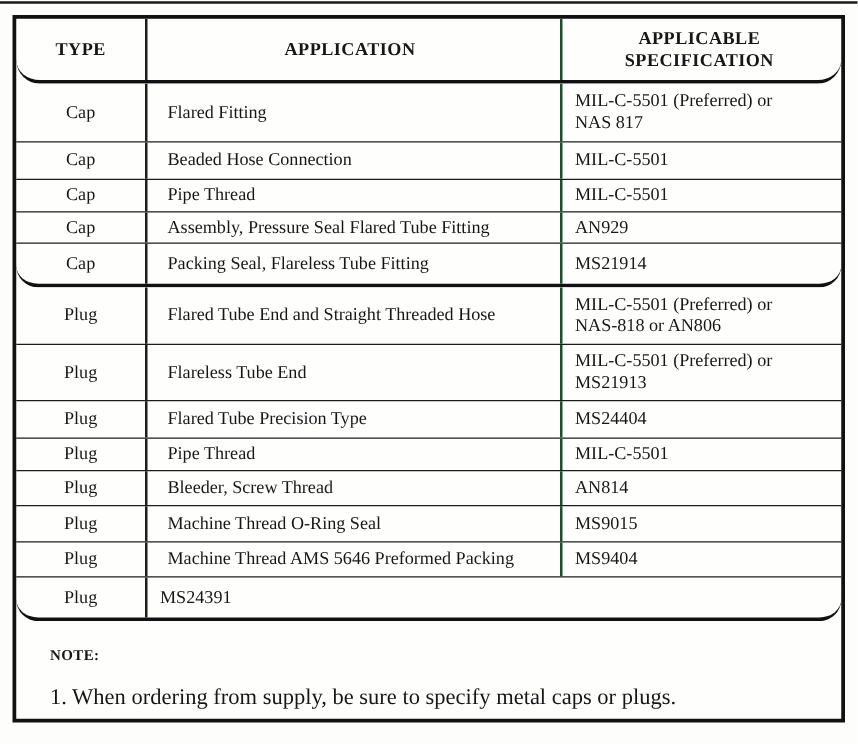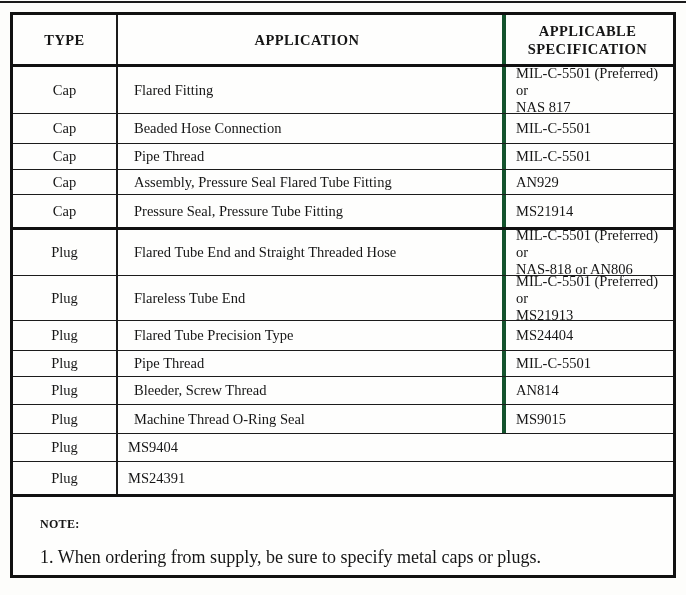--- a/index.html
+++ b/index.html
@@ -26,40 +26,40 @@
     background: #fefefd;
     display: flex;
     flex-direction: column;
   }
   .row {
     display: flex;
     box-sizing: border-box;
     border-bottom: 1px solid #1c1c1c;
     flex: 0 0 auto;
   }
-  .row.thick { border-bottom-width: 3px; border-bottom-color: #111; }
+  .row.thick { border-bottom-width: 3px; border-bottom-color: #111; border-radius: 19px; }
   .cell {
     box-sizing: border-box;
     display: flex;
     align-items: center;
     font-size: 14.5px;
     line-height: 17px;
     white-space: pre-line;
   }
   .c-type {
     width: 105px;
     justify-content: center;
     text-align: right;
     border-right: 2px solid #1c1c1c;
   }
   .c-app {
-    width: 388px;
+    width: 332px;
     padding-left: 16px;
     padding-right: 6px;
-    border-right: 4px solid #14532d;
+    border-right: 2px solid #14532d;
   }
   .c-spec {
     flex: 1;
     padding-left: 10px;
     padding-right: 4px;
   }
   .header-row .cell {
     font-weight: bold;
     justify-content: center;
     text-align: center;
@@ -118,21 +118,21 @@
   </div>
 
   <div class="row" style="height:25px">
     <div class="cell c-type">Cap</div>
     <div class="cell c-app">Assembly, Pressure Seal Flared Tube Fitting</div>
     <div class="cell c-spec">AN929</div>
   </div>
 
   <div class="row thick" style="height:35px">
     <div class="cell c-type">Cap</div>
-    <div class="cell c-app">Pressure Seal, Pressure Tube Fitting</div>
+    <div class="cell c-app">Packing Seal, Flareless Tube Fitting</div>
     <div class="cell c-spec">MS21914</div>
   </div>
 
   <div class="row" style="height:46px">
     <div class="cell c-type">Plug</div>
     <div class="cell c-app">Flared Tube End and Straight Threaded Hose</div>
     <div class="cell c-spec">MIL-C-5501 (Preferred) or
 NAS-818 or AN806</div>
   </div>
 
@@ -162,20 +162,21 @@
   </div>
 
   <div class="row" style="height:29px">
     <div class="cell c-type">Plug</div>
     <div class="cell c-app">Machine Thread O-Ring Seal</div>
     <div class="cell c-spec">MS9015</div>
   </div>
 
   <div class="row" style="height:28px">
     <div class="cell c-type">Plug</div>
+    <div class="cell c-app">Machine Thread AMS 5646 Preformed Packing</div>
     <div class="cell c-spec">MS9404</div>
   </div>
 
   <div class="row thick" style="height:35px">
     <div class="cell c-type">Plug</div>
     <div class="cell c-spec">MS24391</div>
   </div>
 
   <div class="note-section">
     <div class="note-heading">NOTE:</div>

